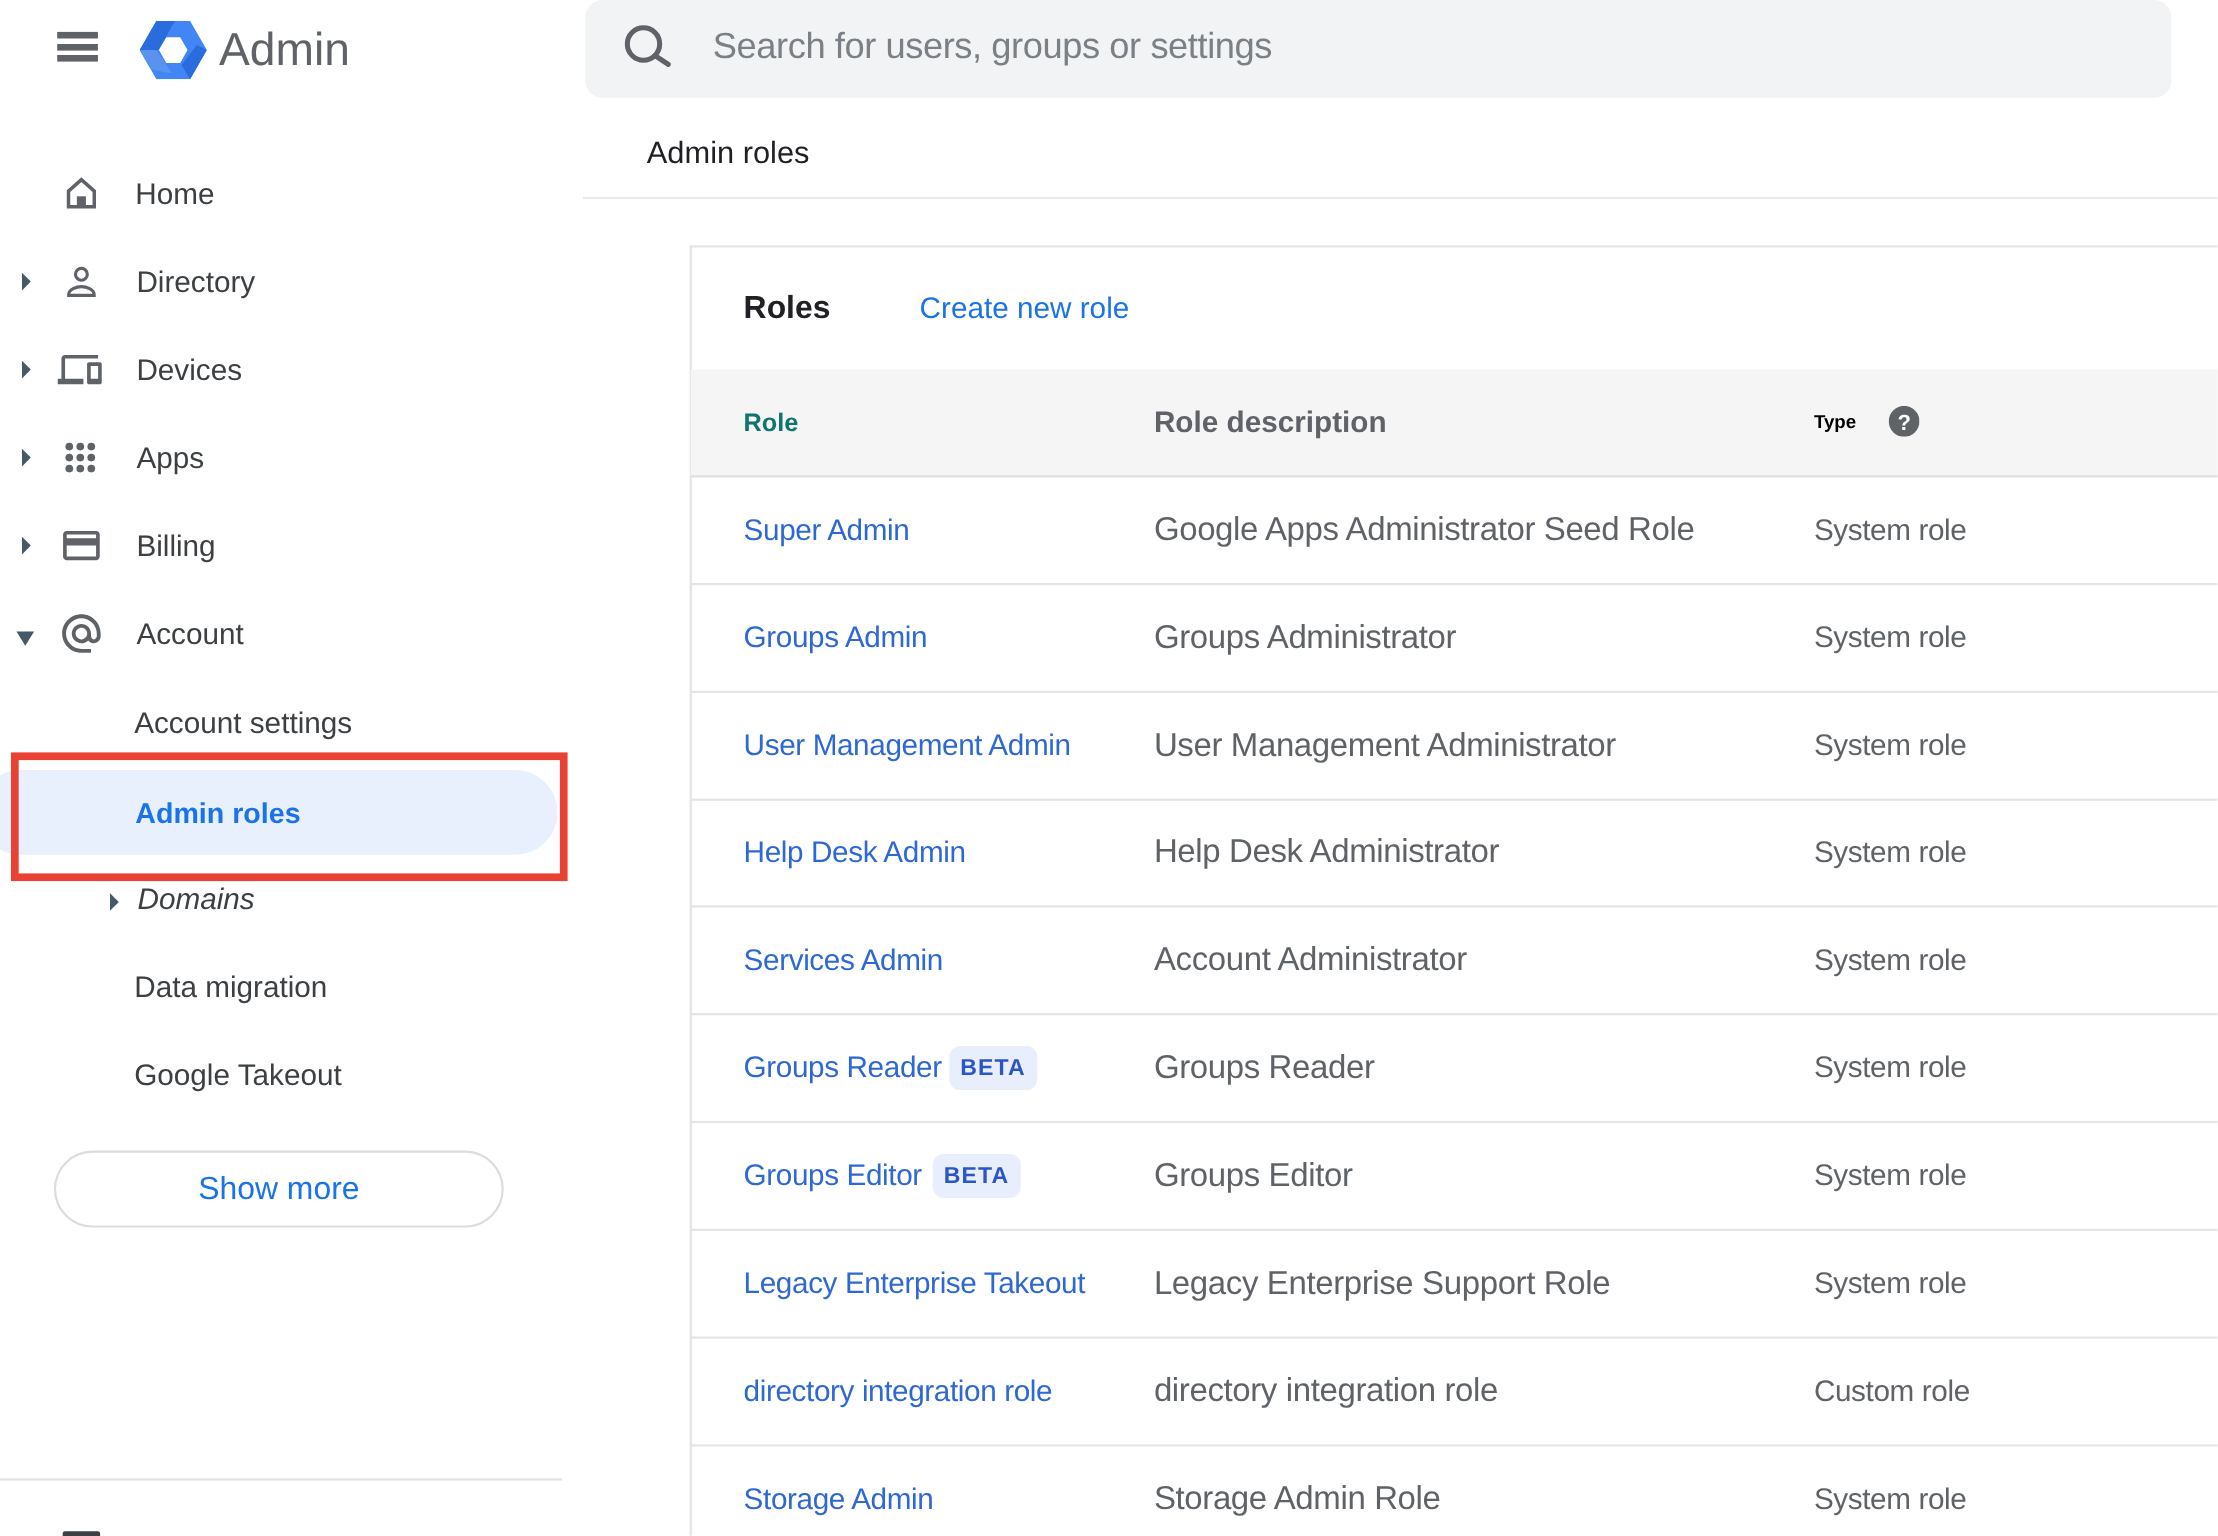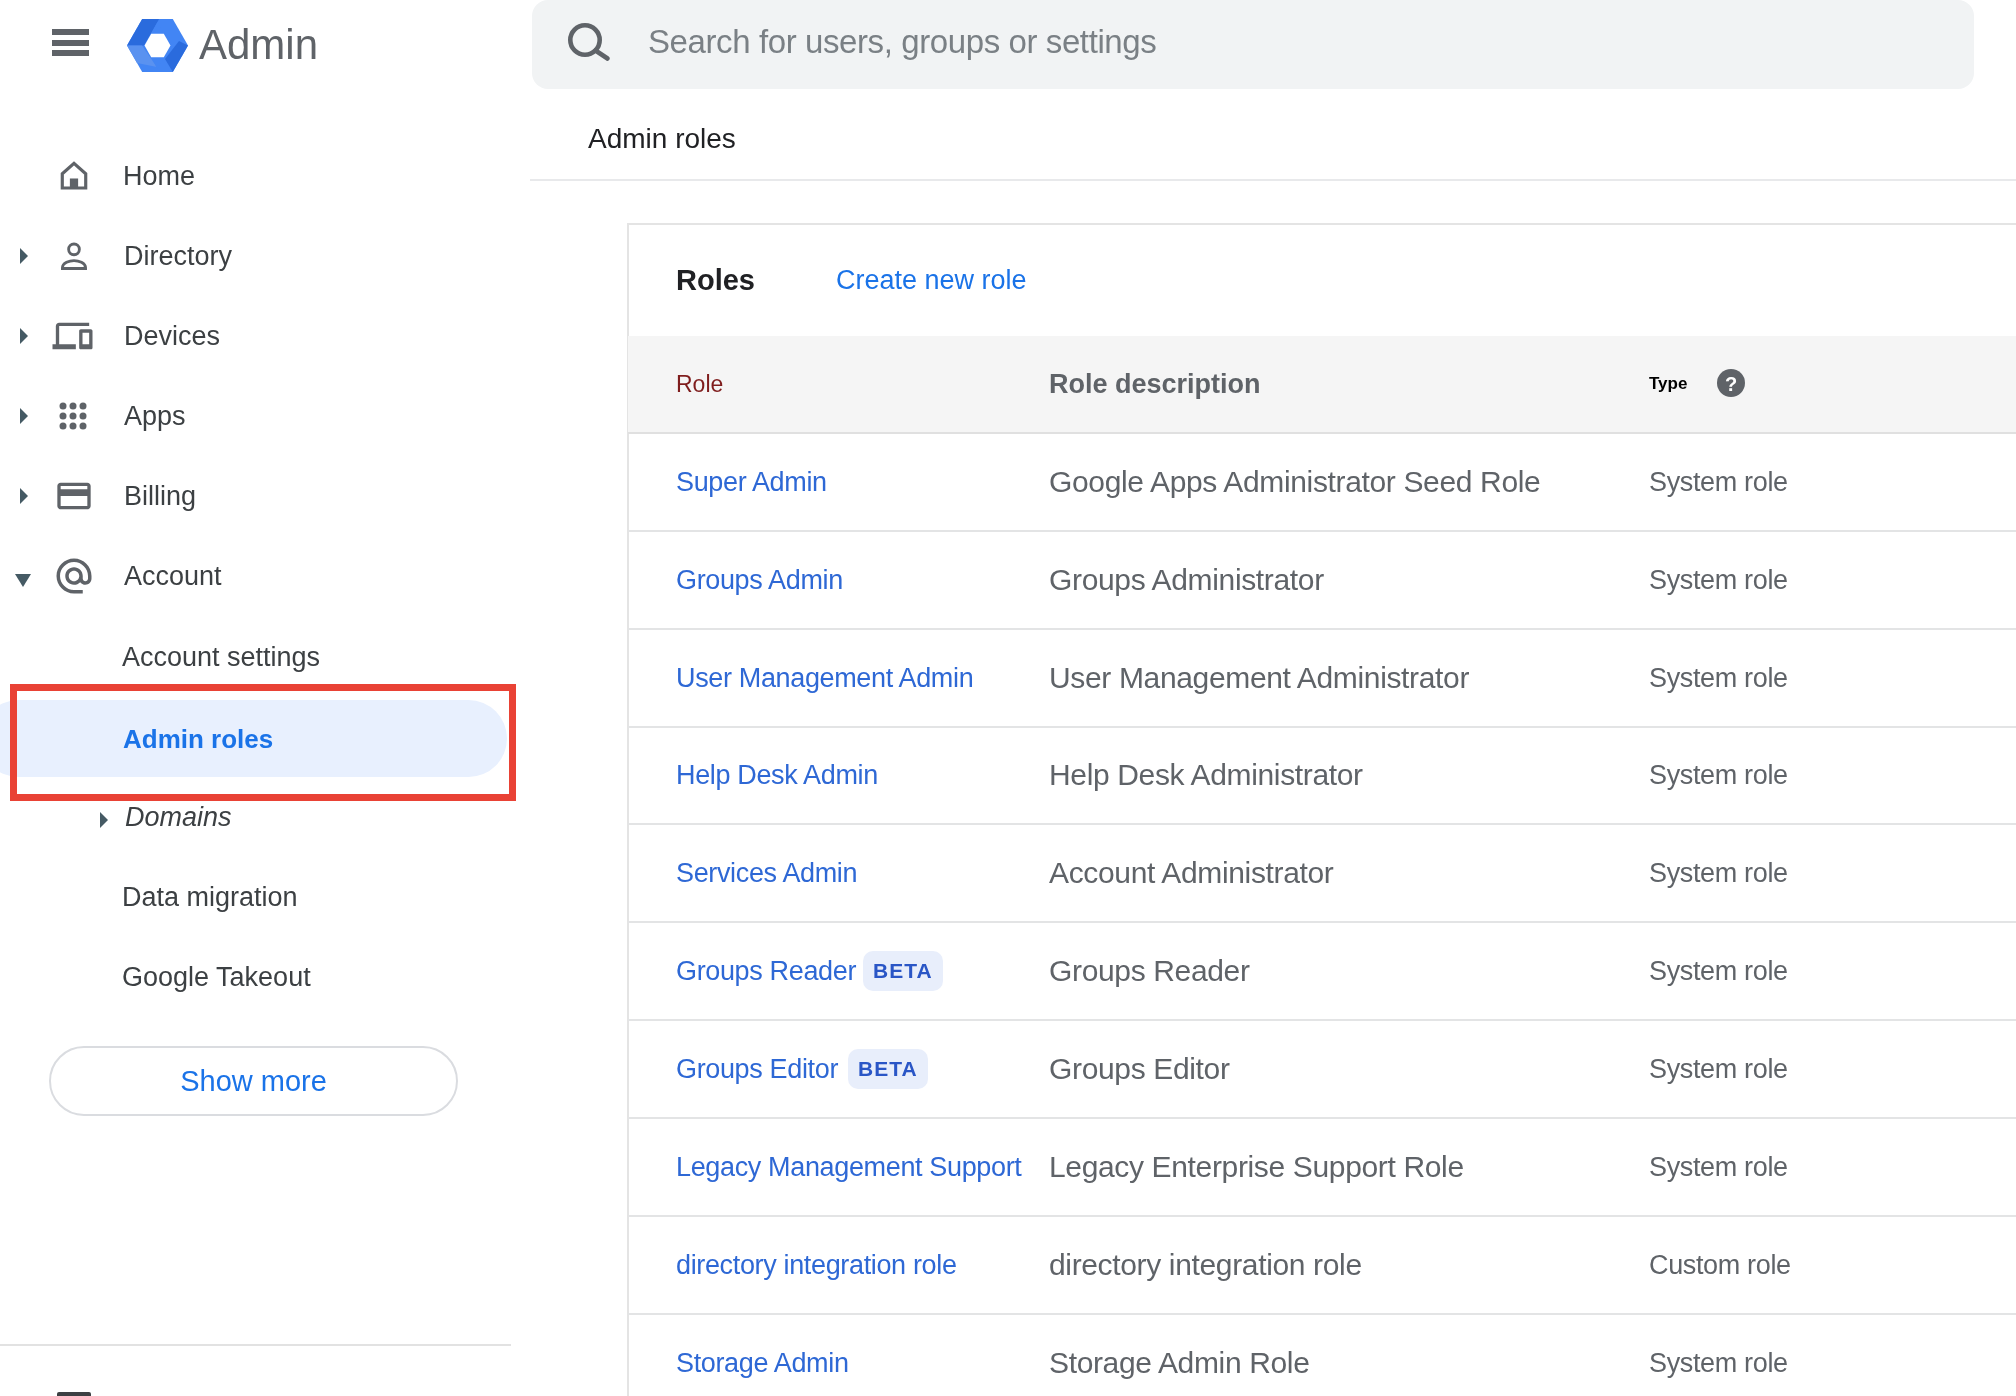--- a/index.html
+++ b/index.html
@@ -100,21 +100,21 @@
 <div class="abs" style="left:648px; top:22px; font-size:33px; letter-spacing:-0.4px; line-height:40px; color:#7a8085;">Search for users, groups or settings</div>
 
 <div class="abs" style="left:588px; top:123px; font-size:28px; line-height:32px; color:#202124;">Admin roles</div>
 <div class="abs" style="left:530px; top:179px; width:1486px; height:2px; background:#e8e9eb;"></div>
 
 <div class="abs" style="left:627px; top:223px; width:1389px; height:1173px; border-left:2px solid #e4e4e4; border-top:2px solid #e4e4e4;"></div>
 <div class="abs" style="left:676px; top:263px; font-size:29px; line-height:34px; font-weight:bold; color:#202124;">Roles</div>
 <div class="abs" style="left:836px; top:264px; font-size:27px; line-height:32px; color:#1a73e8;">Create new role</div>
 
 <div class="abs" style="left:628px; top:336px; width:1388px; height:98px; background:#f5f5f5; border-bottom:2px solid #e0e0e0;">
-  <div class="abs" style="left:48px; top:50%; transform:translateY(-50%); font-size:23px; font-weight:normal; color:#7f1d1d;">Role</div>
+  <div class="abs" style="left:48px; top:50%; transform:translateY(-50%); font-size:23px; font-weight:bold; color:#0f766e;">Role</div>
   <div class="abs" style="left:421px; top:50%; transform:translateY(-50%); font-size:27px; font-weight:bold; color:#5f6368;">Role description</div>
   <div class="abs" style="left:1021px; top:50%; transform:translateY(-50%); font-size:17px; font-weight:bold; color:#000000;">Type</div>
   <svg class="abs" style="left:1089px; top:33px;" width="28" height="28" viewBox="0 0 28 28">
     <circle cx="14" cy="14" r="14" fill="#5f6368"></circle>
     <text x="14" y="21.5" text-anchor="middle" font-size="20" font-weight="bold" fill="#fff" font-family="Liberation Sans, sans-serif">?</text>
   </svg>
 </div>
 
 <div class="row" style="top:434px;">
   <span class="role-link">Super Admin</span>
@@ -147,21 +147,21 @@
     <span class="role-desc">Groups Reader</span>
     <span class="role-type">System role</span>
 </div>
 <div class="row" style="top:1021px;">
   <span class="role-link">Groups Editor</span>
     <span class="beta" style="left:220px;">BETA</span>
     <span class="role-desc">Groups Editor</span>
     <span class="role-type">System role</span>
 </div>
 <div class="row" style="top:1119px;">
-  <span class="role-link">Legacy Management Support</span>
+  <span class="role-link">Legacy Enterprise Takeout</span>
     <span class="role-desc">Legacy Enterprise Support Role</span>
     <span class="role-type">System role</span>
 </div>
 <div class="row" style="top:1217px;">
   <span class="role-link">directory integration role</span>
     <span class="role-desc">directory integration role</span>
     <span class="role-type">Custom role</span>
 </div>
 <div class="row" style="top:1315px; border-bottom:none; height:81px;">
   <span class="role-link" style="top:48px;">Storage Admin</span>

